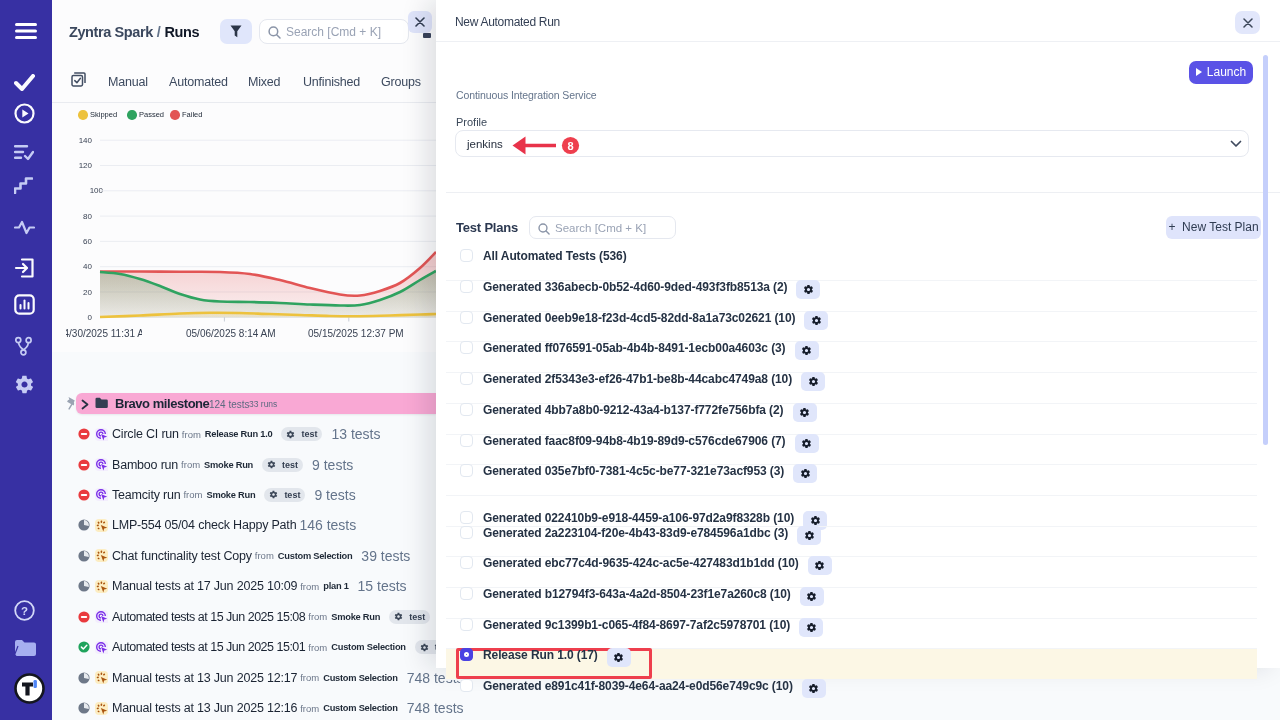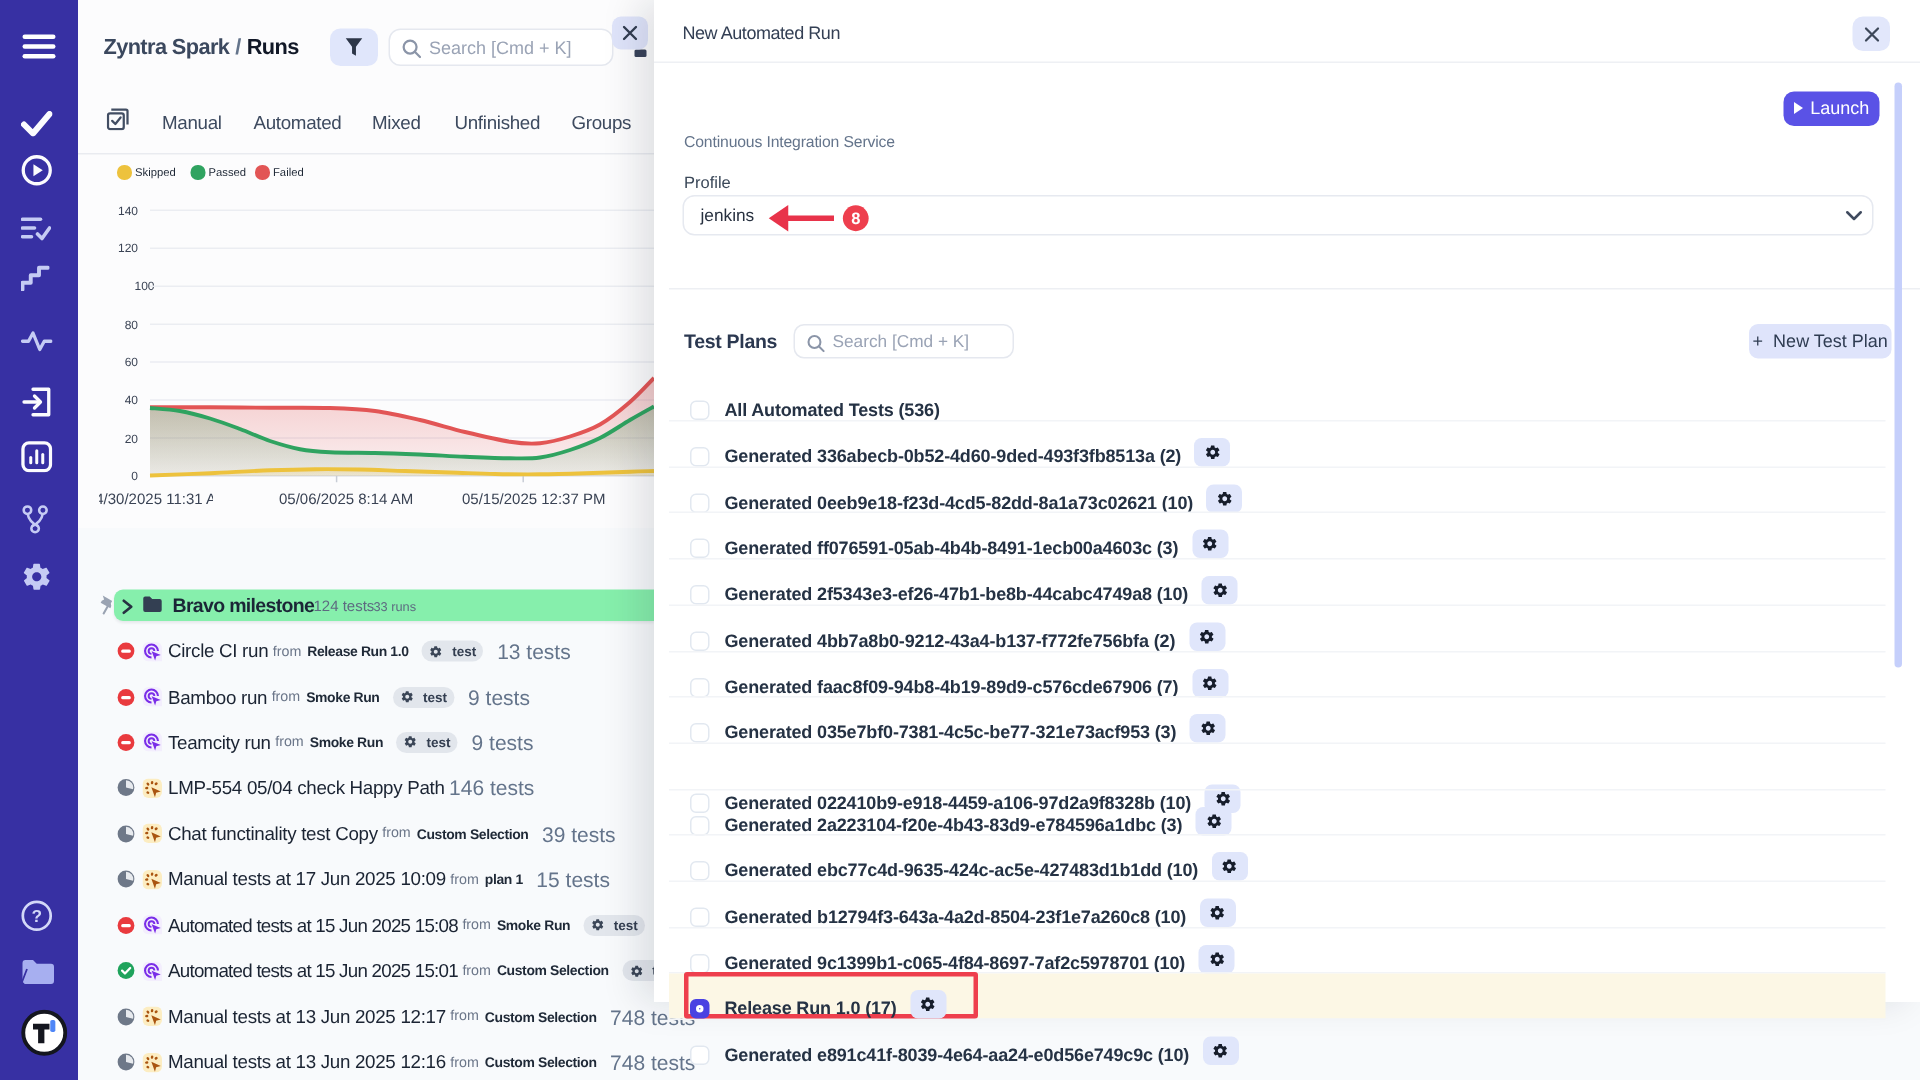--- a/index.html
+++ b/index.html
@@ -21,21 +21,21 @@
 #lfrag { position:absolute; left:371px; top:33px; width:8px; height:5px; background:#39435a; border-radius:1px; z-index:5;}
 #tabsrow { position:absolute; left:0; top:60px; width:384px; height:43px; border-bottom:1px solid #e9ebf0; background:#fcfcfd; }
 .tab { position:absolute; top:15px; font-size:12.5px; letter-spacing:-0.2px; font-weight:500; color:#3d4a5f; }
 
 #legend { position:absolute; top:110px; font-size:7.5px; font-weight:500; color:#1d2735; }
 .dot { display:inline-block; width:9.5px; height:9.5px; border-radius:50%; margin-right:2.5px; vertical-align:-2.5px; }
 .ylab { position:absolute; width:40px; text-align:right; font-size:8px; color:#3a4354; }
 .xlab { position:absolute; font-size:10px; color:#3a4354; white-space:nowrap; }
 
 #lplist { position:absolute; left:0; top:352px; width:384px; height:368px; }
-#bravo { position:absolute; left:24px; top:41px; width:360px; height:21px; background:#86efac; border-radius:6px 0 0 6px; box-shadow:0 1px 2px rgba(15,23,42,.08); }
+#bravo { position:absolute; left:24px; top:41px; width:360px; height:21px; background:#f9a8d4; border-radius:6px 0 0 6px; box-shadow:0 1px 2px rgba(15,23,42,.08); }
 .lrow { position:absolute; left:26px; height:16px; white-space:nowrap; display:flex; align-items:center; }
 .lrow .t { font-size:12.5px; letter-spacing:-0.2px; color:#1b2433; margin-right:3px; }
 .lrow .fr { font-size:9.5px; color:#6b7689; margin-right:4px; }
 .lrow .fb { font-size:9.3px; letter-spacing:-0.25px; font-weight:bold; color:#1f2937; margin-right:9px; }
 .lrow .nt { font-size:14px; color:#64748b; }
 .chip { display:inline-flex; align-items:center; height:14px; background:#e2e6ec; border-radius:8px; padding:0 5px; margin-right:9px; font-size:9px; font-weight:bold; color:#333e50; }
 .chip svg { margin-right:3px; }
 .sic { margin-right:4.5px; flex:0 0 auto; }
 
 #modal { position:absolute; left:436px; top:0; width:844px; height:668px; background:#fff; box-shadow:-10px 0 24px rgba(15,23,42,.12); z-index:100; }
@@ -47,21 +47,21 @@
 #launch { position:absolute; left:753px; top:61px; width:64px; height:23px; background:#5a52e6; border-radius:7px; color:#fff; font-size:12px; text-align:center; line-height:23px; }
 #launch .tri { display:inline-block; width:0; height:0; border-left:6px solid #fff; border-top:4px solid transparent; border-bottom:4px solid transparent; margin-right:5px; }
 #plabel { position:absolute; left:20px; top:116px; font-size:11px; color:#3b4859; }
 #pselect { position:absolute; left:19px; top:130px; width:794px; height:27px; border:1px solid #e6e9f0; border-radius:8px; background:#fff; }
 #pselect .v { position:absolute; left:11px; top:7px; font-size:11.5px; color:#27303f; }
 #mdivider { position:absolute; left:10px; top:192px; width:834px; height:1px; background:#edeff3; }
 #tptitle { position:absolute; left:20px; top:220px; font-size:13px; letter-spacing:-0.2px; font-weight:bold; color:#2b3850; }
 #msearch { position:absolute; left:93px; top:216px; width:147px; height:23px; border:1px solid #e5e8ef; border-radius:7px; background:#fff; }
 #msearch .ph { position:absolute; left:25px; top:5px; font-size:11.5px; color:#9aa3b5; }
 #newplan { position:absolute; left:730px; top:216px; width:95px; height:23px; background:#dfe4fb; border-radius:6px; font-size:12px; color:#2f3c52; text-align:center; line-height:23px; }
-.mrow { position:absolute; left:0; width:821px; height:31px; display:flex; align-items:flex-end; }
+.mrow { position:absolute; left:0; width:821px; height:31px; display:flex; align-items:flex-start; }
 .mrow .cb { width:13px; height:13px; border:1px solid #e2e8f0; border-radius:4px; background:#fff; margin-left:24px; margin-right:10px; flex:0 0 auto; }
 .mrow .tx { font-size:12px; letter-spacing:-0.1px; font-weight:bold; color:#253244; white-space:nowrap; margin-right:9px; }
 .mrow .gear { width:24px; height:19px; background:#e0e6fb; border-radius:5px; display:flex; align-items:center; justify-content:center; }
 .msep { position:absolute; left:10px; width:811px; height:1px; background:#f2f4f7; }
 #hlrow { position:absolute; left:10px; top:649px; width:811px; height:30px; background:#fcf7e5; }
 #hlbox { position:absolute; left:20px; top:648px; width:196px; height:31px; border:3px solid #ee3f4d; border-radius:2px; z-index:5; }
 #scrollbar { position:absolute; left:827px; top:55px; width:5px; height:390px; background:#c5cffb; border-radius:3px; }
 </style>
 </head>
 <body>

